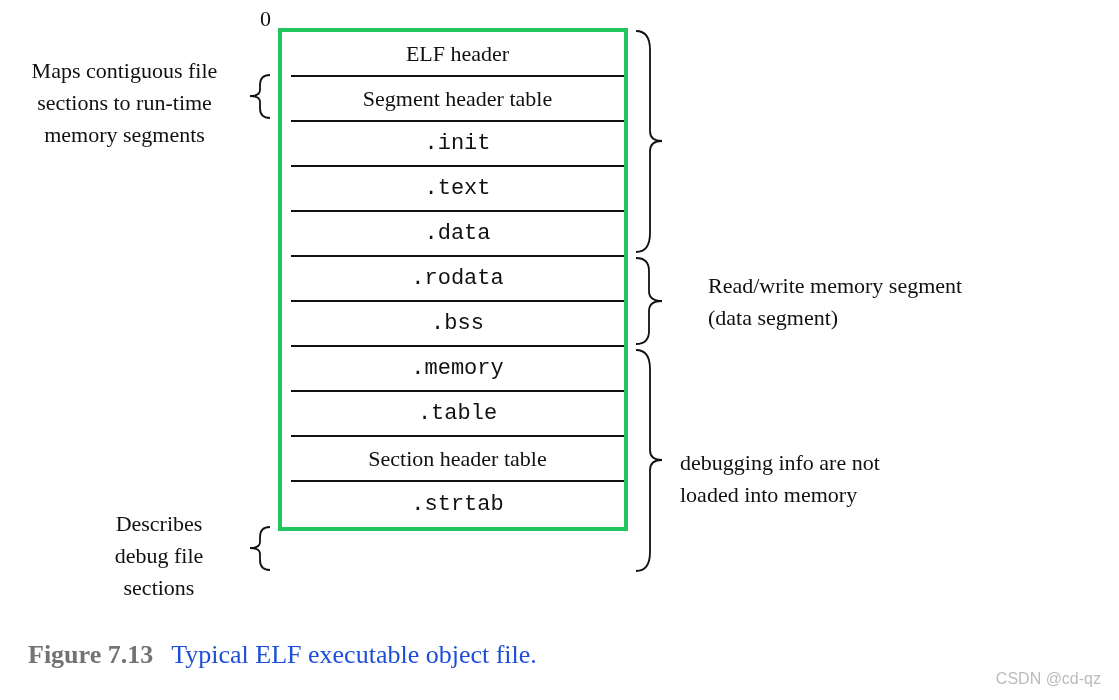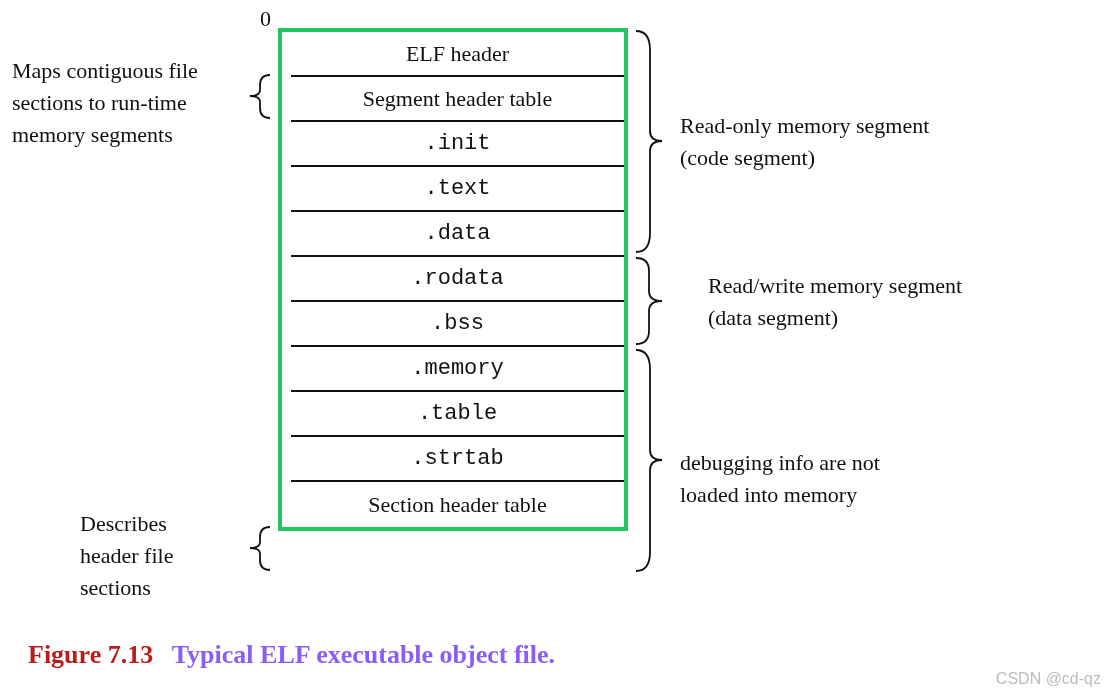--- a/index.html
+++ b/index.html
@@ -38,34 +38,34 @@
     font-size: 22px;
     background: #fff;
   }
   .row:last-child { border-bottom: none; }
   .monospace { font-family: "Courier New", monospace; }
   .ann-left, .ann-right {
     position: absolute;
     font-size: 22px;
     line-height: 1.45;
   }
-  .ann-left { text-align: left; }
+  .ann-left { text-align: center; }
   .ann-right { text-align: left; }
   .brace {
     position: absolute;
     pointer-events: none;
   }
   .caption {
     position: absolute;
     left: 28px;
     top: 640px;
     font-size: 26px;
   }
-  .fig-label { color: #b91c1c; font-weight: bold; margin-right: 12px; }
-  .fig-title { font-weight: bold; color: #8b5cf6; }
+  .fig-label { color: #737373; font-weight: bold; margin-right: 12px; }
+  .fig-title { font-weight: normal; color: #1d4ed8; }
   .watermark {
     position: absolute;
     right: 18px;
     bottom: 12px;
     font-size: 16px;
     color: #bbb;
     font-family: Arial, sans-serif;
   }
 </style>
 </head>
@@ -97,52 +97,48 @@
     <div class="row">
         <span class="monospace">.bss</span>
       </div>
     <div class="row">
         <span class="monospace">.memory</span>
       </div>
     <div class="row">
         <span class="monospace">.table</span>
       </div>
     <div class="row">
-        <span class="monospace">.strtab</span>
+        <span>Section header table</span>
       </div>
     <div class="row">
-        <span>Section header table</span>
+        <span class="monospace">.strtab</span>
       </div>
   </div>
 
   <div class="ann-left" style="left:12px; top:55px; width:225px">
     <span>Maps contiguous file</span><br>
     <span>sections to run-time</span><br>
     <span>memory segments</span>
   </div>
   <svg class="brace" style="left:242px; top:73px" width="32" height="47">
     <path d="M28,2 Q18,2 18,12 L18,17 Q18,23 8,23 Q18,23 18,29 L18,35 Q18,45 28,45" fill="none" stroke="#111" stroke-width="1.8"></path>
   </svg>
 
   <div class="ann-left" style="left:80px; top:508px; width:158px">
     <span>Describes</span><br>
-    <span>header file</span><br>
+    <span>debug file</span><br>
     <span>sections</span>
   </div>
   <svg class="brace" style="left:242px; top:525px" width="32" height="47">
     <path d="M28,2 Q18,2 18,12 L18,17 Q18,23 8,23 Q18,23 18,29 L18,35 Q18,45 28,45" fill="none" stroke="#111" stroke-width="1.8"></path>
   </svg>
 
   <svg class="brace" style="left:632px; top:28px" width="40" height="227">
     <path d="M4,3 Q18,3 18,22 L18,103 Q18,113 30,113 Q18,113 18,123 L18,205 Q18,224 4,224" fill="none" stroke="#111" stroke-width="1.8"></path>
   </svg>
-  <div class="ann-right" style="left:680px; top:110px">
-    <span>Read-only memory segment</span><br>
-    <span>(code segment)</span>
-  </div>
 
   <svg class="brace" style="left:632px; top:255px" width="40" height="92">
     <path d="M4,3 Q17,3 17,16 L17,36 Q17,46 30,46 Q17,46 17,56 L17,76 Q17,89 4,89" fill="none" stroke="#111" stroke-width="1.8"></path>
   </svg>
   <div class="ann-right" style="left:708px; top:270px">
     <span>Read/write memory segment</span><br>
     <span>(data segment)</span>
   </div>
 
   <svg class="brace" style="left:632px; top:347px" width="40" height="227">

